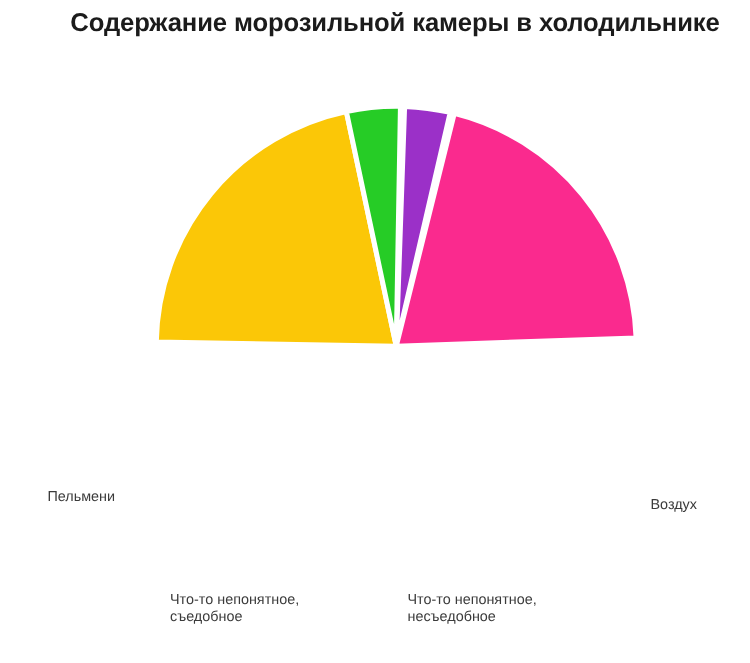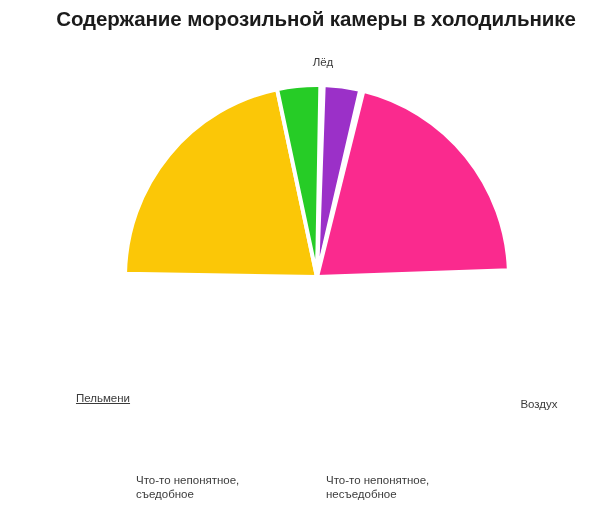--- a/index.html
+++ b/index.html
@@ -51,22 +51,21 @@
   .lbl-ice {
     left: 247px;
     top: 55px;
     width: 120px;
     text-align: center;
   }
   .lbl-dumplings {
     left: 22px;
     top: 391px;
     width: 130px;
-    text-align: center;
-    text-decoration: underline;
+    text-align: left;
   }
   .lbl-air {
     left: 458px;
     top: 397px;
     width: 130px;
     text-align: center;
   }
   .lbl-edible {
     left: 120px;
     top: 473px;
@@ -90,21 +89,20 @@
   <svg class="pie-svg" viewBox="0 0 600 530" xmlns="http://www.w3.org/2000/svg">
     <g id="slices-group">
         <path d="M 301 277 L 109.03 273.65 A 192 192 0 0 1 492.88 270.30 Z" fill="#F87406" stroke="#FFFFFF" stroke-width="4" stroke-linejoin="round"></path>
         <path d="M 301 277 L 109.03 273.65 A 192 192 0 0 1 261.08 89.20 Z" fill="#FBC707" stroke="#FFFFFF" stroke-width="4" stroke-linejoin="round"></path>
         <path d="M 301 277 L 261.08 89.20 A 192 192 0 0 1 304.35 85.03 Z" fill="#26CC26" stroke="#FFFFFF" stroke-width="4" stroke-linejoin="round"></path>
         <path d="M 301 277 L 307.70 85.12 A 192 192 0 0 1 344.19 89.92 Z" fill="#9B30C8" stroke="#FFFFFF" stroke-width="4" stroke-linejoin="round"></path>
         <path d="M 301 277 L 347.45 90.70 A 192 192 0 0 1 492.88 270.30 Z" fill="#FA2A8E" stroke="#FFFFFF" stroke-width="4" stroke-linejoin="round"></path>
       </g>
   </svg>
 
-  <div class="slice-label lbl-ice">Лёд</div>
 
   <div class="slice-label lbl-dumplings">Пельмени</div>
 
   <div class="slice-label lbl-air">Воздух</div>
 
   <div class="slice-label lbl-edible">Что-то непонятное,
 съедобное</div>
 
   <div class="slice-label lbl-inedible">Что-то непонятное,
 несъедобное</div>

